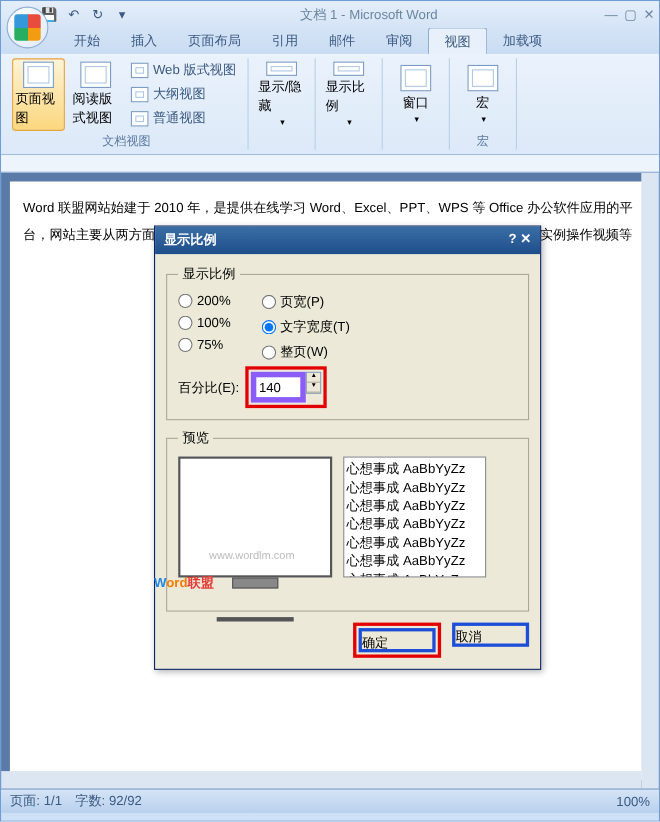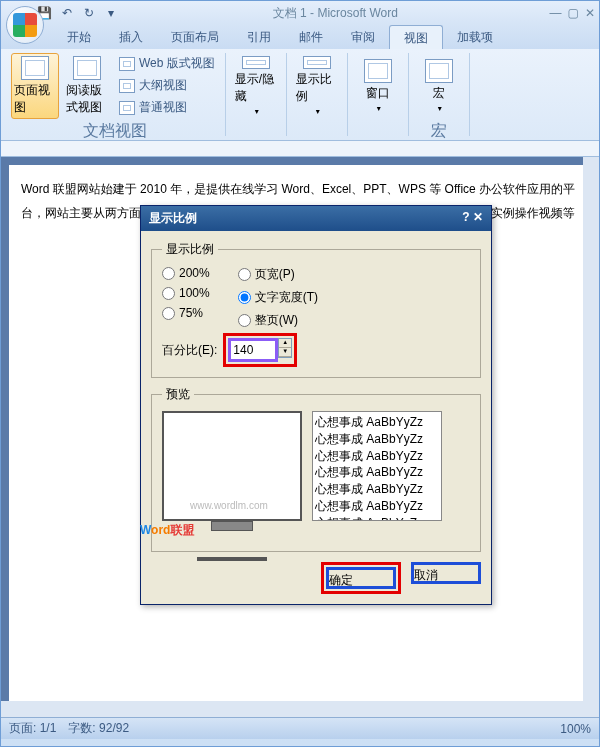--- a/index.html
+++ b/index.html
@@ -11,40 +11,40 @@
 .title{flex:1;text-align:center;color:#6a869f}
 .winbtns{display:flex;gap:6px;color:#6a869f}
 .office-btn{position:absolute;left:6px;top:6px;width:38px;height:38px;border-radius:50%;background:radial-gradient(circle at 30% 30%,#fff,#dce8f6);border:1px solid #8faed4;z-index:10;display:flex;align-items:center;justify-content:center}
 .office-logo{width:24px;height:24px;background:conic-gradient(#e74c3c 0 25%,#f39c12 25% 50%,#27ae60 50% 75%,#3498db 75% 100%);border-radius:3px}
 .tabs{height:24px;display:flex;padding-left:52px;background:linear-gradient(#d5e4f6,#c9dcf3)}
 .tab{padding:4px 14px;color:#3b5a82;cursor:pointer}
 .tab.active{background:#e8f1fb;border:1px solid #8faed4;border-bottom:none;border-radius:3px 3px 0 0}
 .ribbon{height:92px;background:linear-gradient(#eaf2fc,#dce9f8);border-bottom:1px solid #a0bdde;display:flex;padding:4px}
 .rgroup{border-right:1px solid #b8cfe8;padding:0 6px;display:flex;flex-direction:column;align-items:center}
 .rgroup-body{flex:1;display:flex;gap:4px;align-items:flex-start}
-.rgroup-label{font-size:16px;color:#5a7aa0;text-align:right;padding:2px 0}
+.rgroup-label{font-size:11px;color:#5a7aa0;text-align:right;padding:2px 0}
 .bigbtn{width:48px;height:66px;display:flex;flex-direction:column;align-items:center;justify-content:center;gap:2px;border:1px solid transparent;border-radius:3px;padding:2px}
 .bigbtn.sel{background:linear-gradient(#fef3d7,#fbd77e);border:1px solid #e8a33d}
 .ico{width:28px;height:24px;border:1px solid #7b9cc4;background:#fff;position:relative}
 .ico::after{content:"";position:absolute;inset:3px;border:1px solid #b0c8e4}
 .smallbtn{display:flex;align-items:center;gap:4px;padding:2px 4px;color:#3b5a82}
 .smallbtn .ico{width:16px;height:14px}
 .vstack{display:flex;flex-direction:column;gap:1px}
 .doc-area{background:#5a7aa8;height:560px;padding:8px;position:relative;overflow:hidden}
 .page{background:#fff;min-height:100%;padding:12px;font-family:SimSun;line-height:1.8;color:#000;font-size:13px}
 .modal{position:absolute;left:140px;top:205px;width:352px;background:#ece9d8;border:1px solid #0a246a;box-shadow:2px 2px 6px rgba(0,0,0,.3)}
 .modal-title{background:linear-gradient(#3b6ea5,#1e4e8a);color:#fff;padding:4px 8px;display:flex;justify-content:space-between;font-weight:bold}
 .modal-body{padding:10px}
 .fieldset{border:1px solid #aca899;padding:8px 10px 10px;margin-bottom:8px}
 .fieldset legend{padding:0 4px}
 .radio-col{display:flex;flex-direction:column;gap:6px}
 .radio-item{display:flex;align-items:center;gap:4px}
 .radio-item input{margin:0}
 .pct-row{display:flex;align-items:center;gap:6px;margin-top:4px}
-.pct-input{width:50px;border:3px solid #8b5cf6;background:#fff;padding:2px;text-align:left}
+.pct-input{width:50px;border:5px solid #8b5cf6;background:#fff;padding:2px;text-align:left}
 .spinner{width:14px;height:20px;border:1px solid #7f9db9;display:flex;flex-direction:column}
 .spinner div{flex:1;background:#ece9d8;font-size:6px;text-align:center;border-bottom:1px solid #aca899}
 .highlight{border:3px solid #e30000;padding:2px}
 .preview-row{display:flex;gap:10px}
 .monitor{width:140px;height:110px;border:2px solid #555;background:#fff;position:relative}
 .monitor::after{content:"";position:absolute;bottom:-12px;left:50%;transform:translateX(-50%);width:40px;height:8px;background:#888;border:1px solid #555}
 .monitor-base{position:absolute;bottom:-20px;left:50%;transform:translateX(-50%);width:70px;height:4px;background:#555}
 .sample-text{width:130px;height:110px;overflow:hidden;border:1px solid #888;background:#fff;padding:2px;font-family:SimSun;font-size:11px;line-height:1.4}
 .modal-btns{display:flex;justify-content:flex-end;gap:10px;margin-top:10px}
 .btn{width:70px;height:22px;background:#ece9d8;border:3px solid #1d4ed8;text-align:left;line-height:20px}

